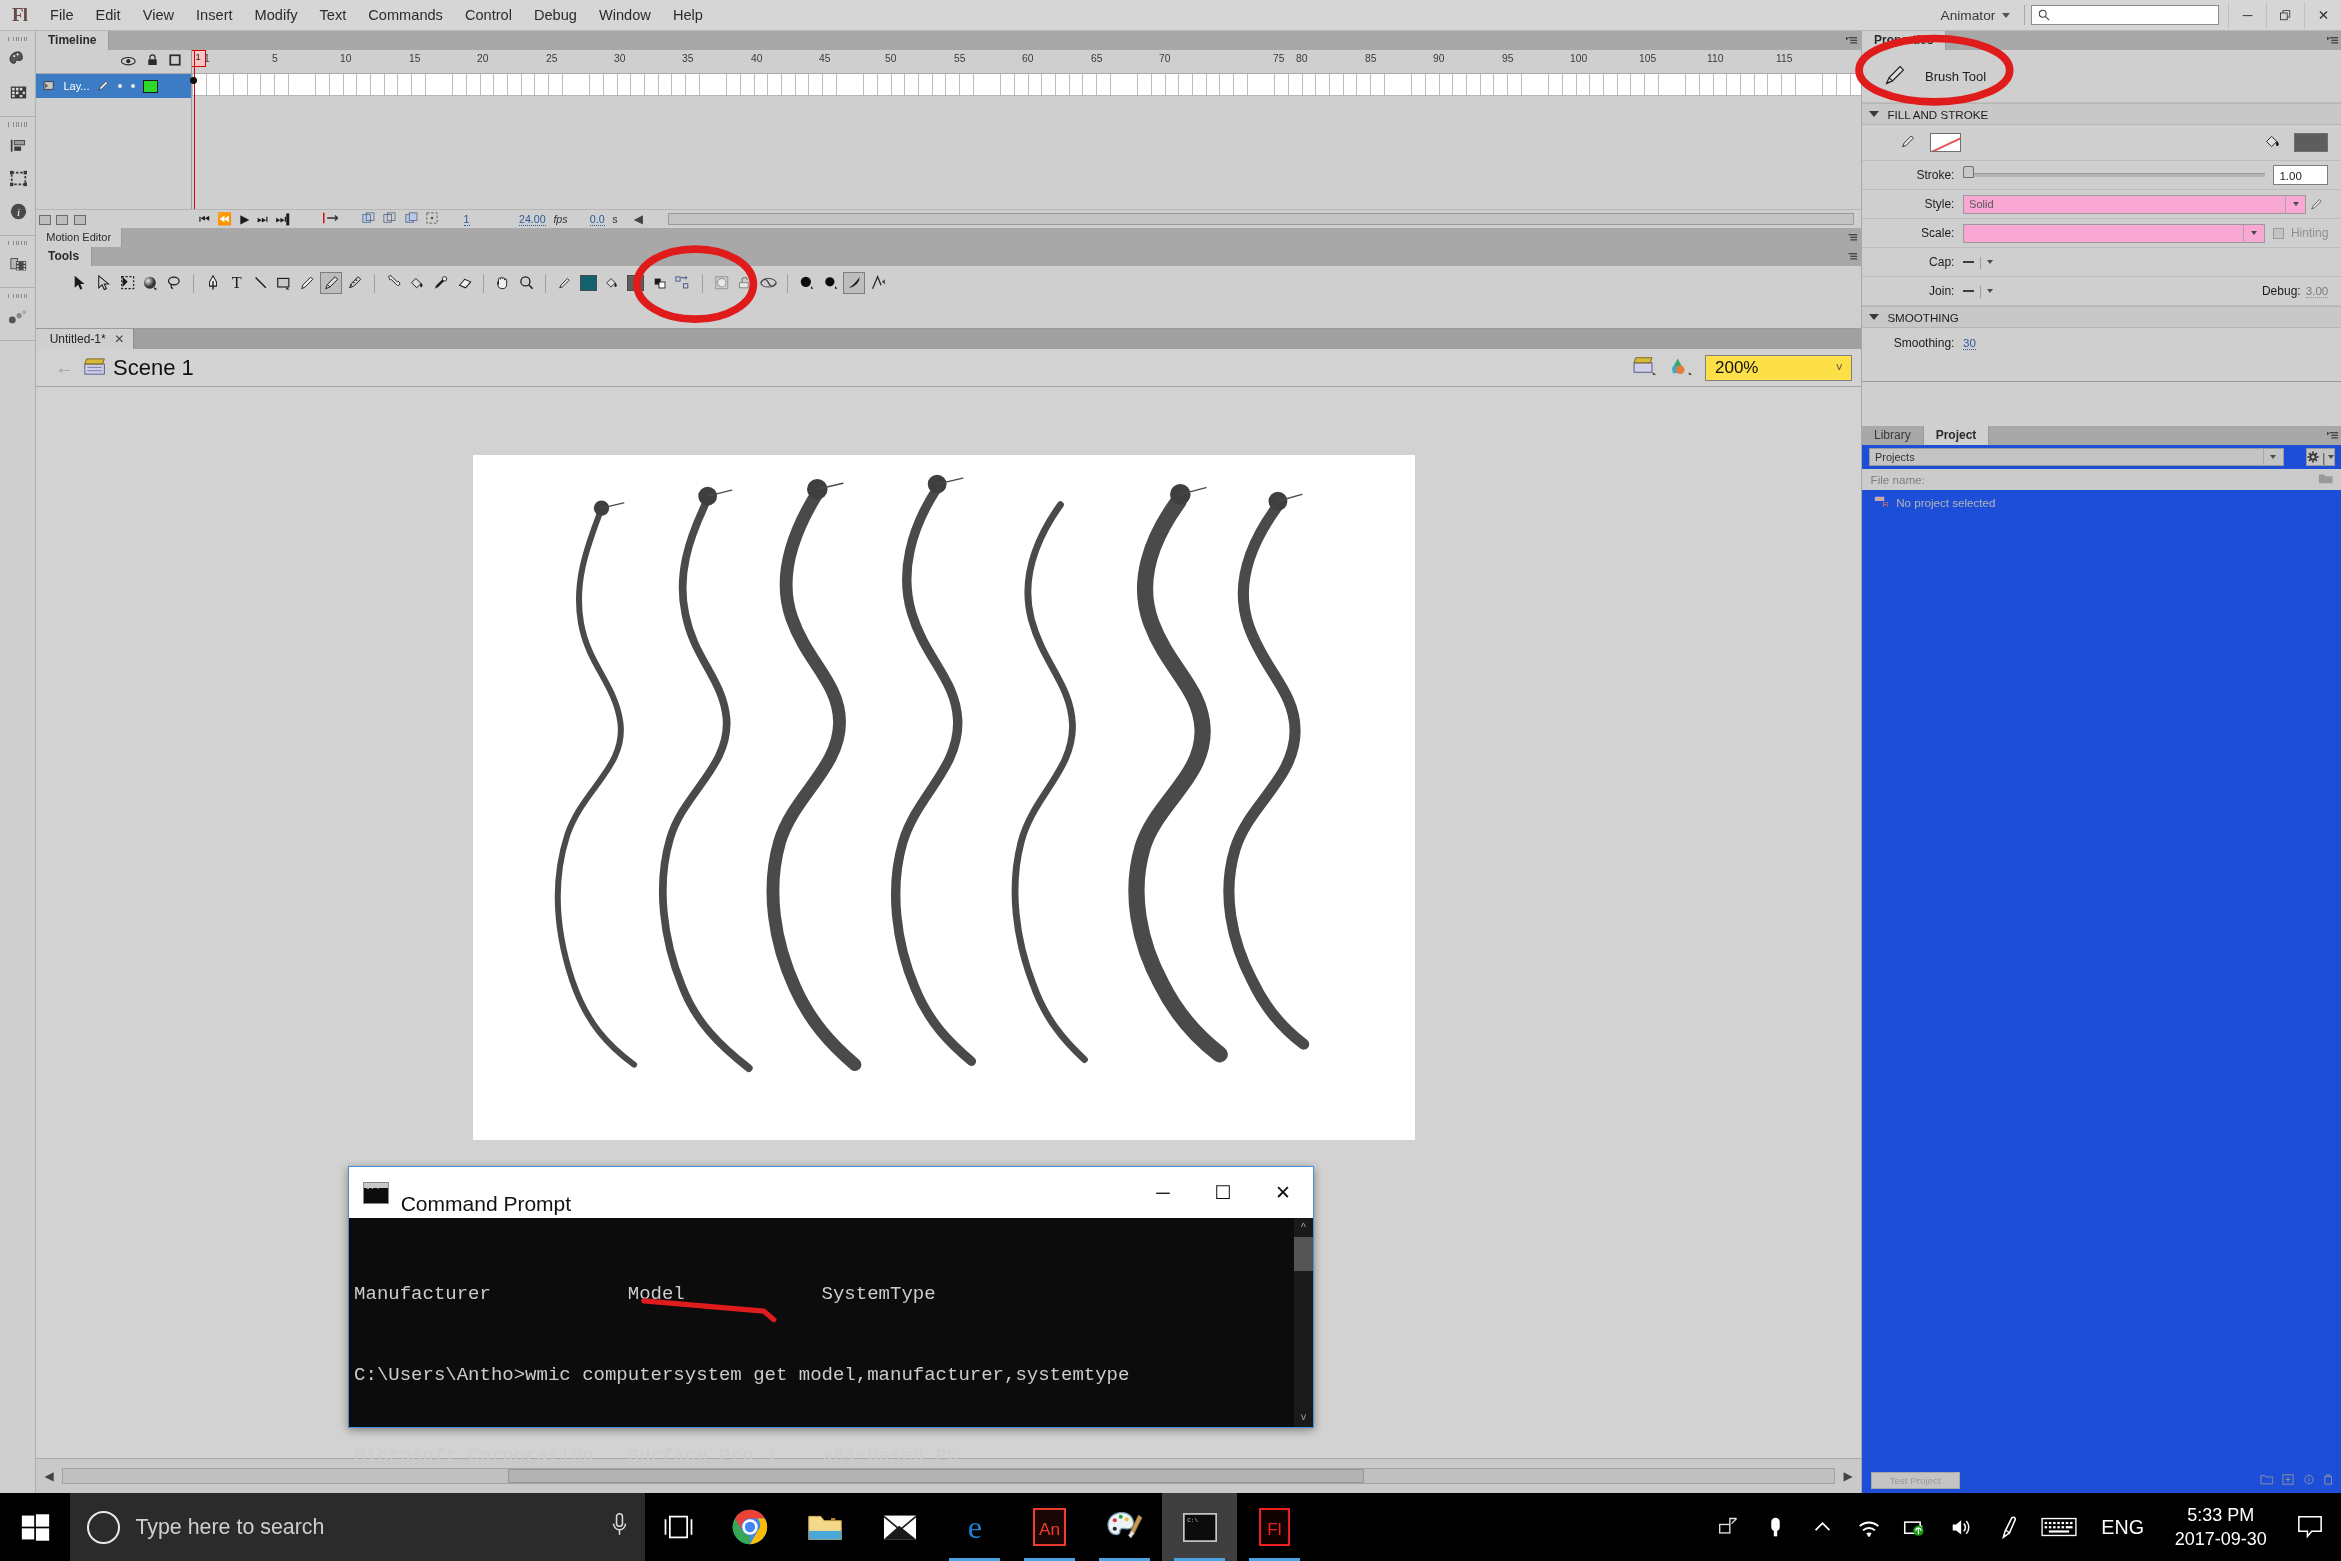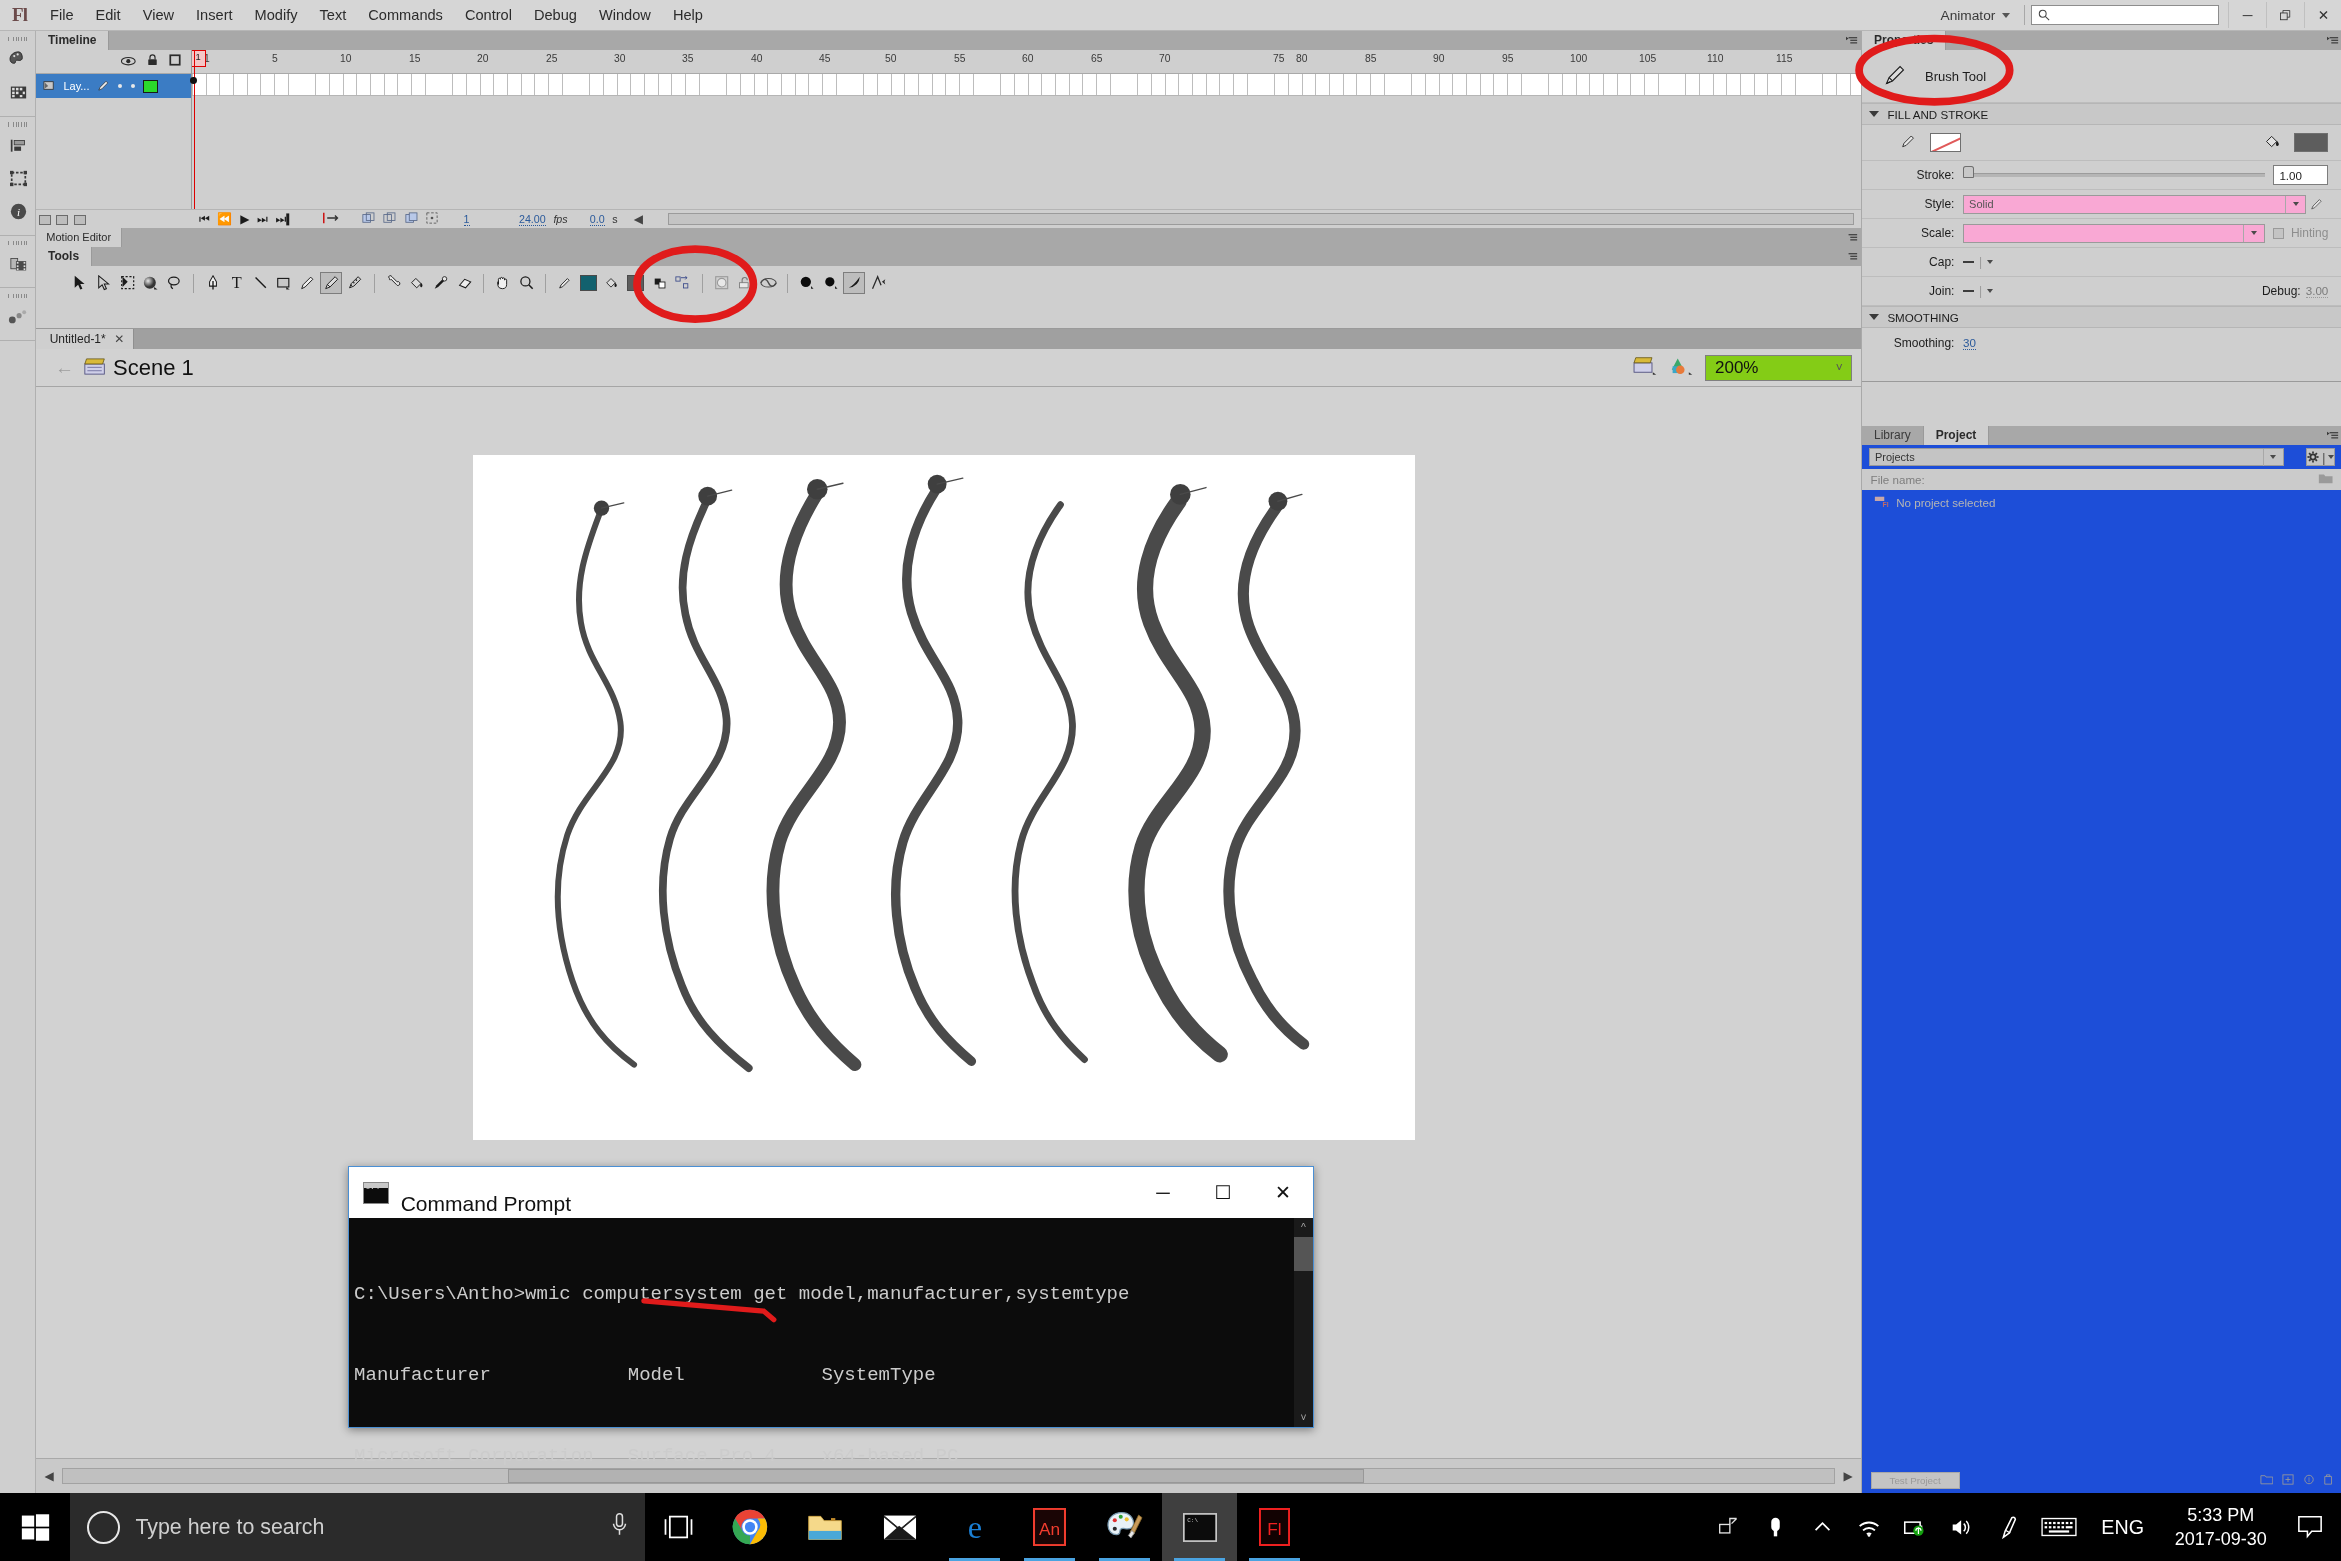--- a/index.html
+++ b/index.html
@@ -147,21 +147,21 @@
 
   .scene-bar {
     position: absolute; left: 36px; top: 349px; width: 1825px; height: 38px;
     background: #d2d2d2; display: flex; align-items: center; padding: 0 8.6px;
     border-bottom: 0.9px solid #a6a6a6;
   }
   .back-arrow { color: #9d9d9d; font-size: 19px; margin: 0 10.3px 0 10.3px; }
   .scene-name { font-size: 22px; color: #111; }
   .scene-right { margin-left: auto; display: flex; align-items: center; gap: 10.3px; }
   .zoom-select {
-    width: 147px; height: 26px; background: #84cc16; border: 0.9px solid #7f7f7f;
+    width: 147px; height: 26px; background: #fde047; border: 0.9px solid #7f7f7f;
     display: flex; align-items: center; padding: 0 8.6px; font-size: 17px; color: #111;
   }
   .zoom-caret { margin-left: auto; font-size: 12px; color: #555; }
 
   .stage-area {
     position: absolute; left: 36px; top: 387px; width: 1825px; bottom: 103px;
     background: #d2d2d2; overflow: hidden;
   }
   .canvas-white {
     position: absolute; left: 437px; top: 68px; width: 942px; height: 685px;
@@ -1086,22 +1086,22 @@
     <div class="cmd-title">
       <span class="cmd-icon"><span class="bar"></span>C:\</span>
       <span class="cmd-title-text">Command Prompt</span>
       <span class="cmd-wbtns">
         <span class="cmd-wbtn">─</span>
         <span class="cmd-wbtn">☐</span>
         <span class="cmd-wbtn close">✕</span>
       </span>
     </div>
     <div class="cmd-body">
+      <div>Manufacturer            Model            SystemType</div>
       <div>C:\Users\Antho&gt;wmic computersystem get model,manufacturer,systemtype</div>
-      <div>Manufacturer            Model            SystemType</div>
       <div>Microsoft Corporation   Surface Pro 4    x64-based PC</div>
       <div>&nbsp;</div>
       
       
     </div>
     <div class="cmd-scroll">
       <div class="cmd-sa" style="top:0">^</div>
       <div class="cmd-scroll-thumb"></div>
       <div class="cmd-sa" style="bottom:0">˅</div>
     </div>

